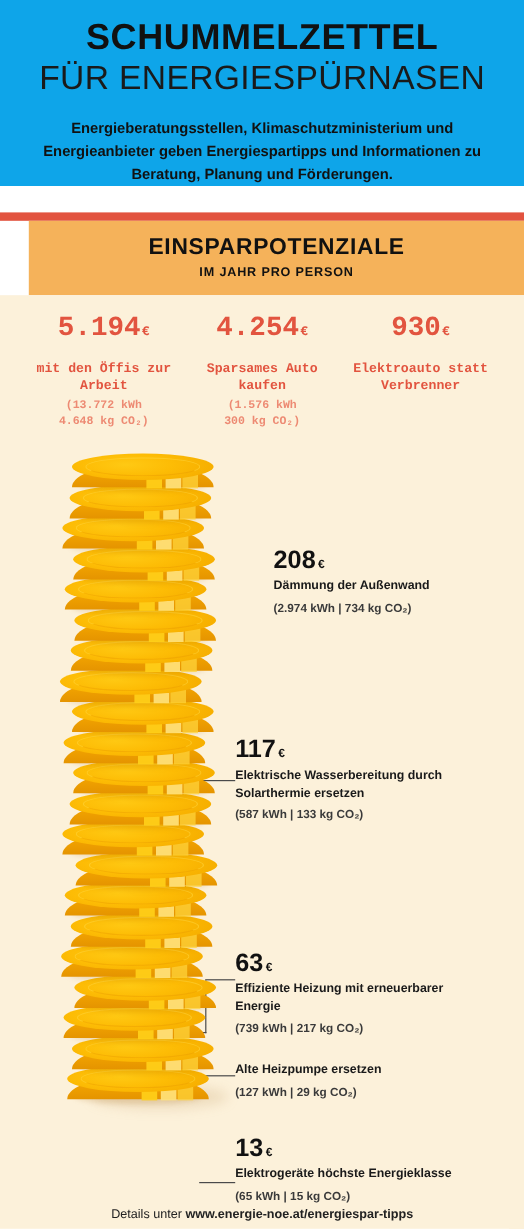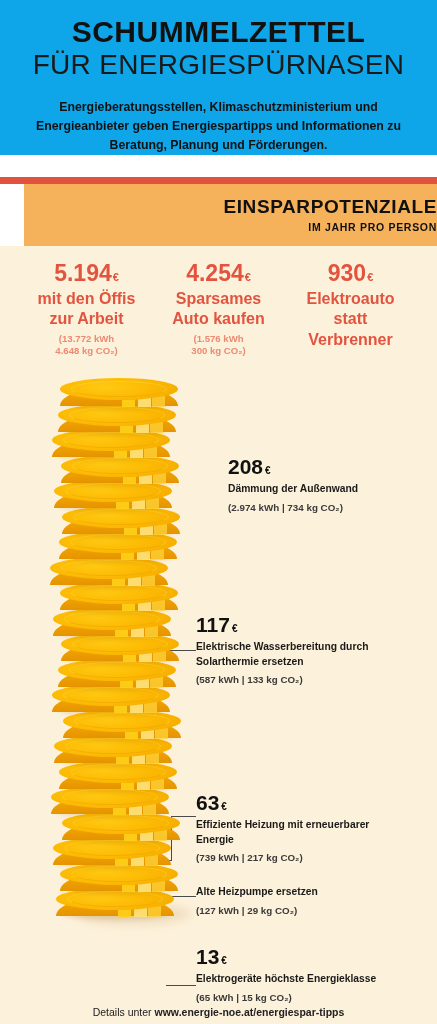--- a/index.html
+++ b/index.html
@@ -40,21 +40,21 @@
     color:#111111;
     padding:0 14px;
   }
 
   
   .red-bar { height:7px; background:#E2533F; margin-top:22px; }
 
   
   .banner {
     background:#F5B25A;
-    text-align:right;
+    text-align:center;
     padding:12px 0 13px 0;
     margin-left:24px;
   }
   .banner-title {
     font-size:19px;
     font-weight:bold;
     letter-spacing:0.6px;
     color:#111111;
   }
   .banner-sub {
@@ -71,36 +71,37 @@
     position:relative;
     height:790px;
   }
 
   
   .stats {
     display:flex;
     justify-content:center;
     gap:14px;
     padding:16px 14px 0 14px;
+    font-family:Liberation Mono, monospace;
   }
   .stat { text-align:center; flex:0 0 auto; width:118px; }
   .stat-value {
     color:#E2543F;
     font-weight:bold;
     font-size:23px;
     line-height:1;
     white-space:nowrap;
   }
   .stat-value .eur { font-size:11px; font-weight:bold; margin-left:1px; }
   .stat-label {
     color:#E2543F;
     font-weight:bold;
-    font-size:16px;
+    font-size:11px;
     line-height:1.28;
-    margin-top:4px;
+    margin-top:16px;
   }
   .stat-detail {
     color:#ED8A73;
     font-weight:bold;
     font-size:9.6px;
     line-height:1.3;
     margin-top:3px;
   }
 
   

